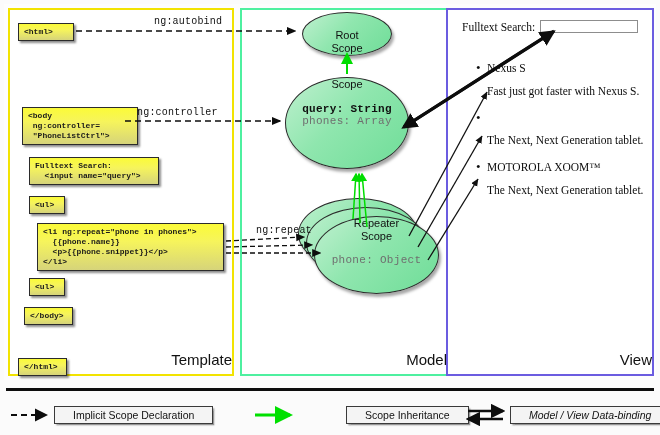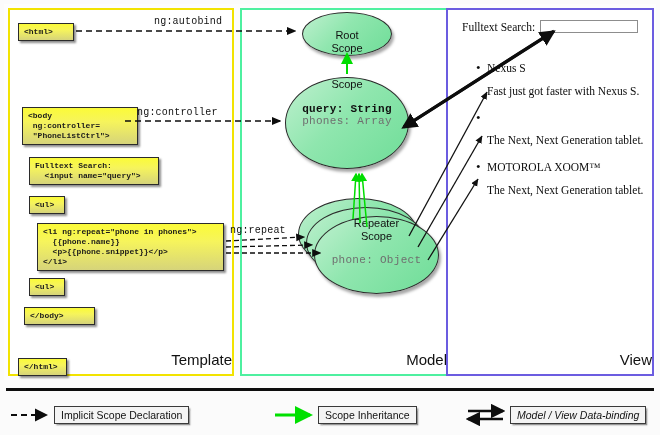--- a/index.html
+++ b/index.html
@@ -155,21 +155,21 @@
     display: flex;
     align-items: center;
     height: 34px;
   }
   .legend-box {
     border: 1px solid #3a3a3a;
     background: #f4f4f4;
     box-shadow: 1.5px 1.5px 1.5px rgba(0,0,0,0.4);
     font-size: 10.5px;
     color: #111;
-    padding: 2px 6px;
+    padding: 2px 18px;
     white-space: nowrap;
     font-family: "Liberation Sans", sans-serif;
   }
   .legend-glyph { width: 44px; height: 22px; flex: none; }
   svg { overflow: visible; }
 </style>
 </head>
 <body>
 
 <div id="stage">
@@ -191,21 +191,21 @@
 
     <div class="code-box" style="left:25px; top:192px; width:36px;">&lt;ul&gt;</div>
 
     <div class="code-box" style="left:33px; top:219px; width:187px;">&lt;li ng:repeat="phone in phones"&gt;
   {{phone.name}}
   &lt;p&gt;{{phone.snippet}}&lt;/p&gt;
 &lt;/li&gt;</div>
 
     <div class="code-box" style="left:25px; top:274px; width:36px;">&lt;ul&gt;</div>
 
-    <div class="code-box" style="left:20px; top:303px; width:71px;">&lt;/body&gt;</div>
+    <div class="code-box" style="left:20px; top:303px; width:49px;">&lt;/body&gt;</div>
 
     <div class="code-box" style="left:14px; top:330px; width:49px;margin-top:24px;">&lt;/html&gt;</div>
 
     <div class="panel" id="panel-model">
       <div class="panel-label">Model</div>
     </div>
 
     <div class="ellipse" style="left:298px; top:8px; width:90px; height:44px;">
       <div class="title" style="margin-top:16px;">Root</div>
       <div class="title">Scope</div>
@@ -293,41 +293,41 @@
       <line x1="550" y1="27" x2="400" y2="123" stroke="#0d0d0d" stroke-width="3.2" marker-end="url(#arrow-black-fat)"></line>
       <line x1="400" y1="123" x2="549" y2="28" stroke="#0d0d0d" stroke-width="3.2" marker-end="url(#arrow-black-fat)"></line>
 
       <line x1="405" y1="232" x2="483" y2="88" stroke="#111" stroke-width="1.3" marker-end="url(#arrow-black-thin)"></line>
       <line x1="414" y1="243" x2="478" y2="132" stroke="#111" stroke-width="1.3" marker-end="url(#arrow-black-thin)"></line>
       <line x1="424" y1="256" x2="474" y2="175" stroke="#111" stroke-width="1.3" marker-end="url(#arrow-black-thin)"></line>
     </svg>
 
     <div class="conn-label" style="left:150px; top:12px;">ng:autobind</div>
     <div class="conn-label" style="left:133px; top:103px;">ng:controller</div>
-    <div class="conn-label" style="left:226px; top:221px;">ng:repeat</div>
+    <div class="conn-label" style="left:252px; top:221px;">ng:repeat</div>
 
   </div>
 
   <div id="legend-divider"></div>
 
   <div id="legend">
 
     <div class="legend-item" style="left:10px;">
       <svg class="legend-glyph" viewBox="0 0 44 22">
         <defs>
           <marker id="lg-arrow1" markerWidth="6" markerHeight="6" refX="5" refY="3" orient="auto">
             <path d="M0,0 L6,3 L0,6 z" fill="#0d0d0d"></path>
           </marker>
         </defs>
         <line x1="1" y1="11" x2="36" y2="11" stroke="#0d0d0d" stroke-width="2.2" stroke-dasharray="6,4" marker-end="url(#lg-arrow1)"></line>
       </svg>
       <span class="legend-box">Implicit Scope Declaration</span>
     </div>
 
-    <div class="legend-item" style="left:274px;">
+    <div class="legend-item" style="left:254px;gap:48px;">
       <svg class="legend-glyph" viewBox="0 0 44 22">
         <defs>
           <marker id="lg-arrow2" markerWidth="6" markerHeight="6" refX="5" refY="3" orient="auto">
             <path d="M0,0 L6,3 L0,6 z" fill="#00e000"></path>
           </marker>
         </defs>
         <line x1="1" y1="11" x2="36" y2="11" stroke="#00e000" stroke-width="3" marker-end="url(#lg-arrow2)"></line>
       </svg>
       <span class="legend-box">Scope Inheritance</span>
     </div>

